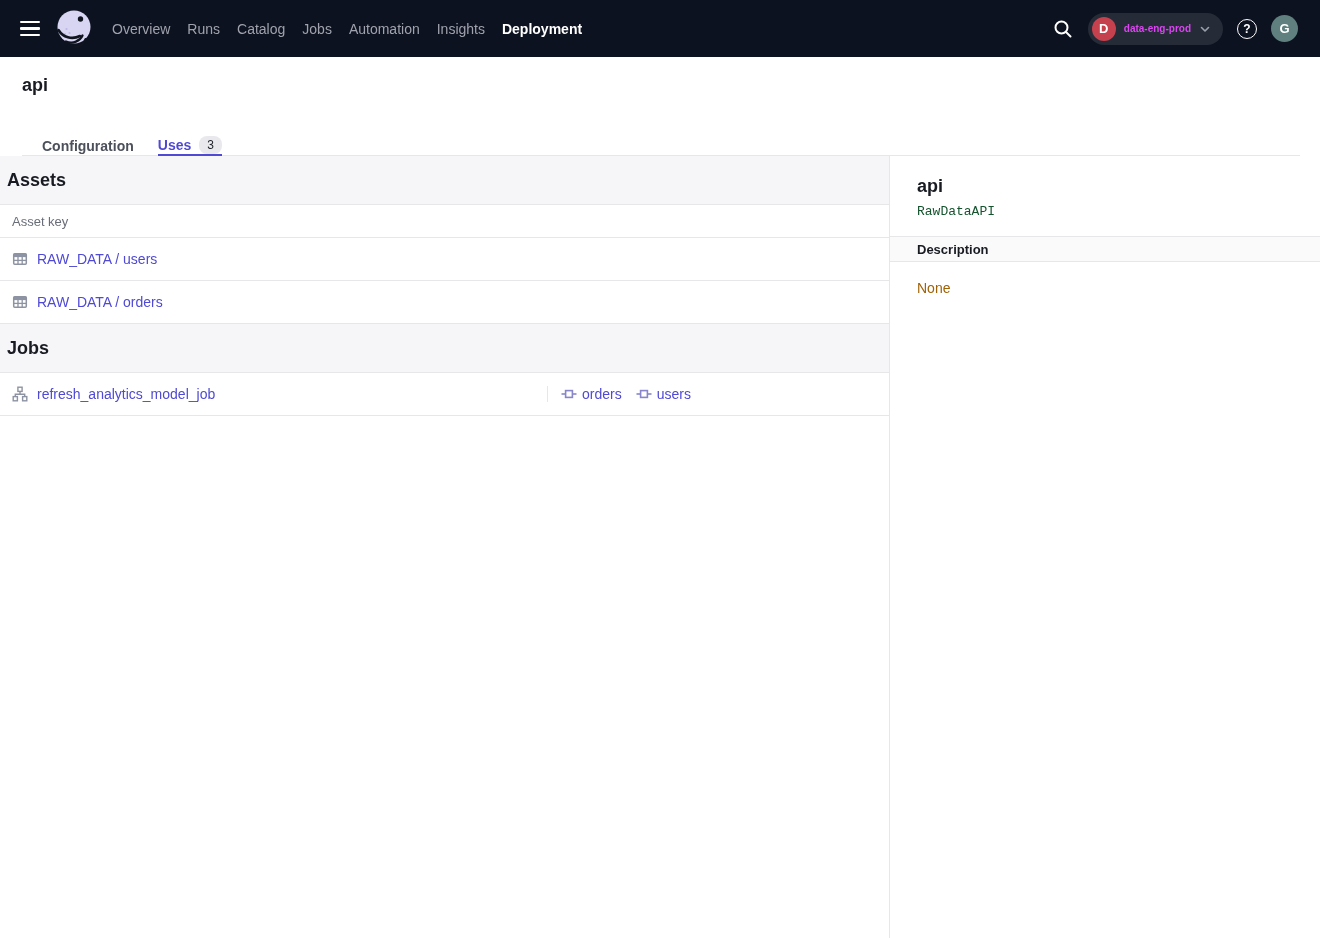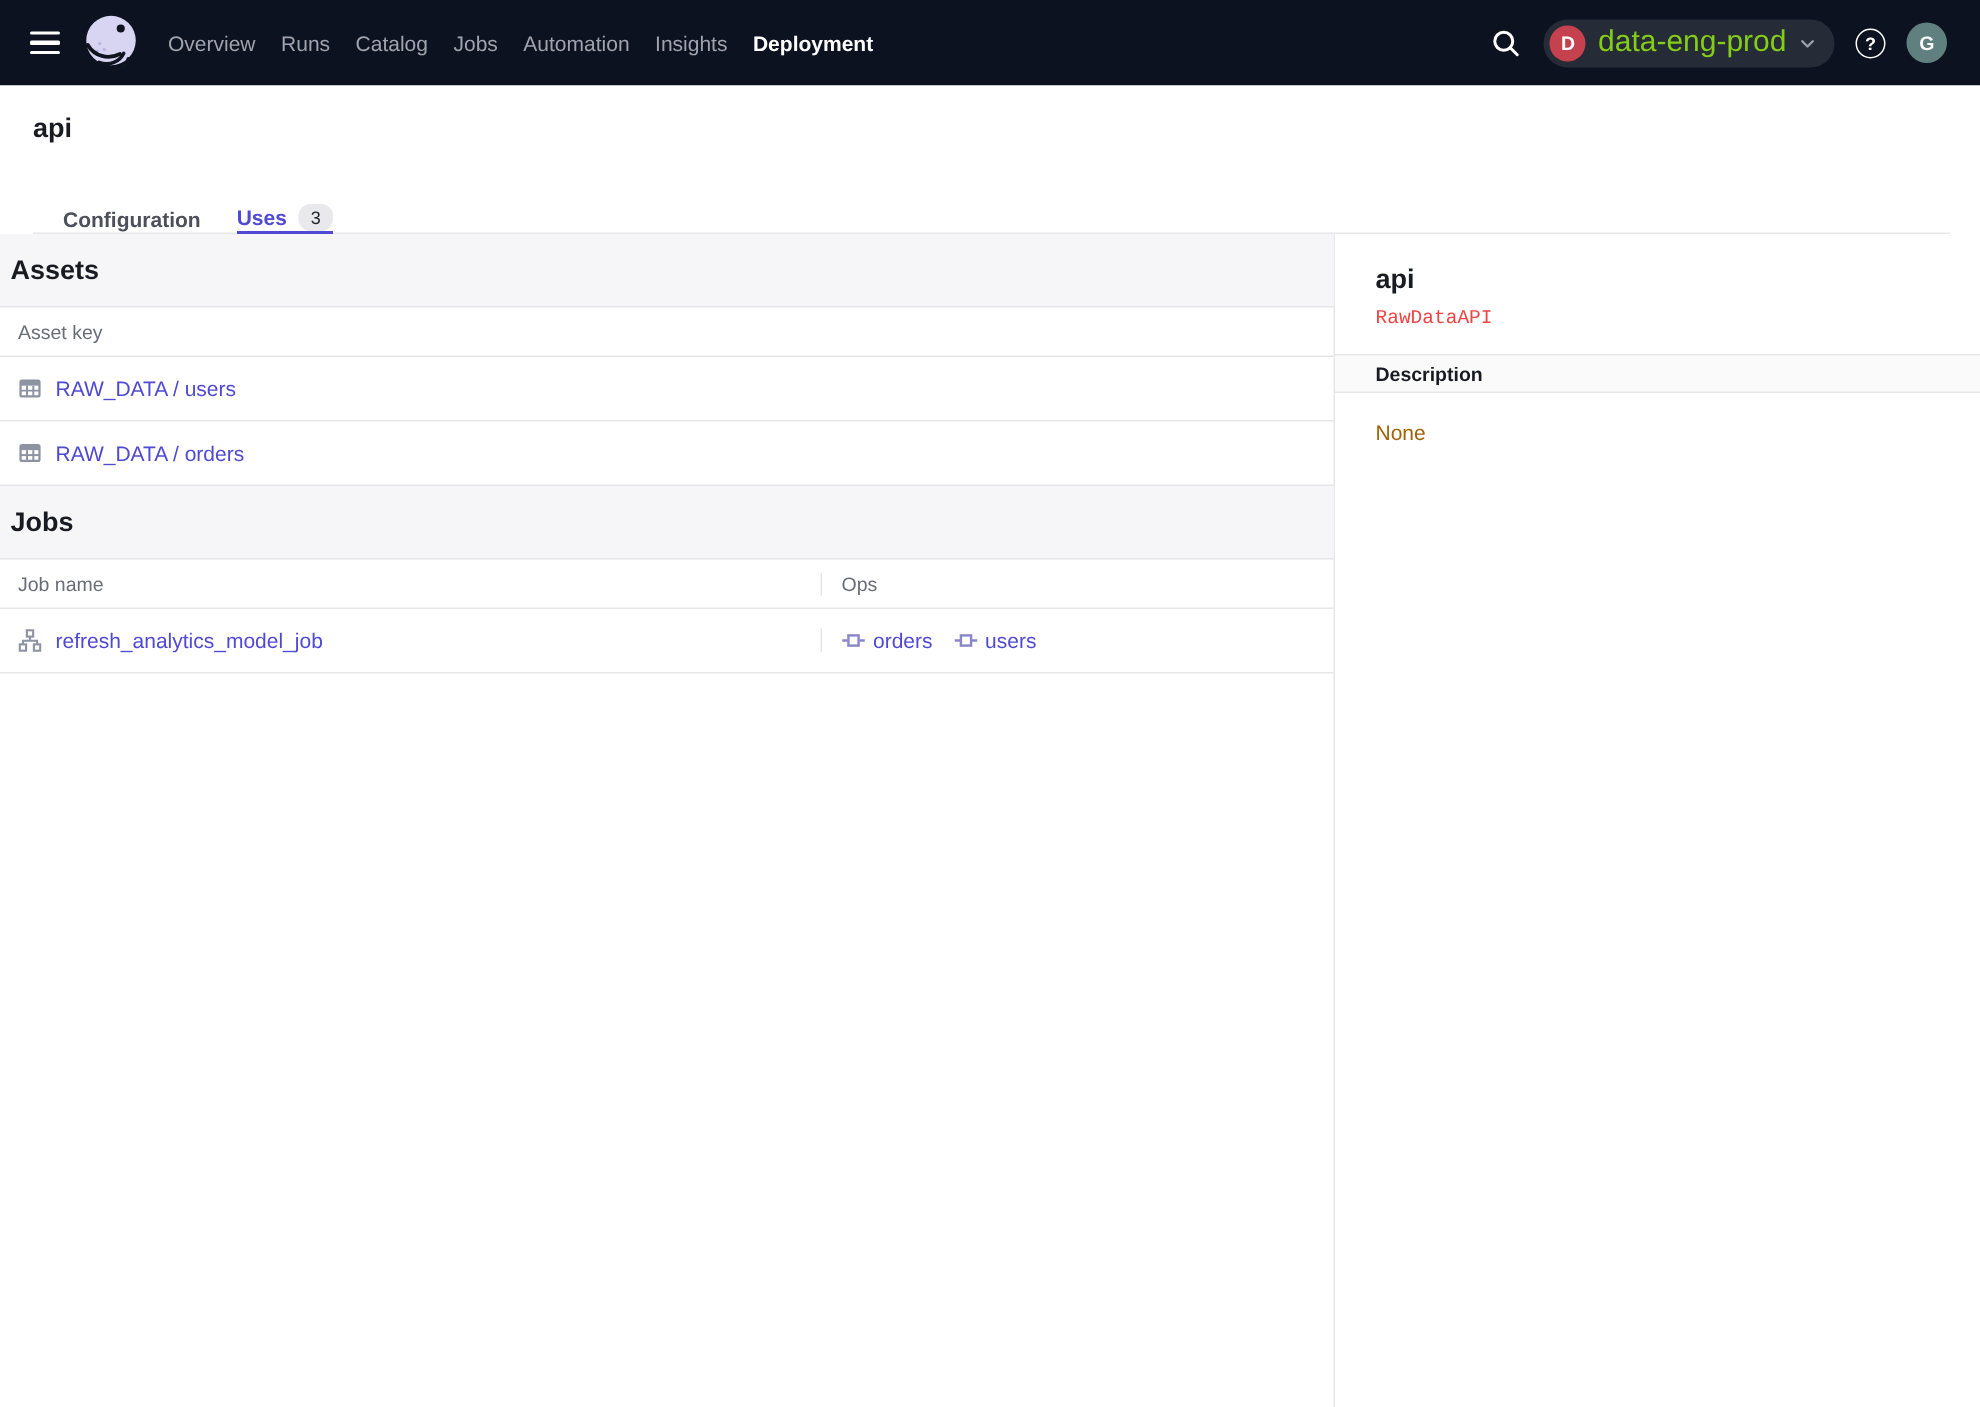--- a/index.html
+++ b/index.html
@@ -52,21 +52,21 @@
     background: var(--switcher-pill-bg);
     height: 32px; border-radius: 16px;
     padding: 0 12px 0 4px; cursor: pointer;
   }
   .switcher-initial {
     width: 24px; height: 24px; border-radius: 50%;
     background: var(--deployment-badge-bg); color: #fff;
     font-size: 13px; font-weight: 700;
     display: flex; align-items: center; justify-content: center;
   }
-  .switcher-label { color: #84cc16; font-size: 20px; font-weight: 400; }
+  .switcher-label { color: #d946ef; font-size: 10px; font-weight: 700; }
   .help-circle {
     width: 20px; height: 20px; border: 1.6px solid #fff; border-radius: 50%;
     color: #fff; font-size: 12px; font-weight: 700;
     display: flex; align-items: center; justify-content: center; cursor: pointer;
   }
   .avatar {
     width: 27px; height: 27px; border-radius: 50%;
     background: var(--avatar-bg); color: #fff;
     font-size: 13px; font-weight: 600;
     display: flex; align-items: center; justify-content: center; cursor: pointer;
@@ -124,21 +124,21 @@
   .jobs-col-name { width: 547px; flex: 0 0 547px; display: flex; align-items: center; }
   .jobs-col-ops { flex: 1; border-left: 1px solid var(--border); display: flex; align-items: center; padding-left: 13px; gap: 14px; }
   .op-chip { display: inline-flex; align-items: center; gap: 5px; }
   .icon16 { width: 16px; height: 16px; flex: 0 0 16px; display: block; }
   .icon14 { width: 14px; height: 14px; flex: 0 0 14px; display: block; }
   
   .right-panel { flex: 1; display: flex; flex-direction: column; background: #fff; }
   .rp-title-block { padding: 20px 24px 17px 27px; }
   .rp-title { font-size: 18px; font-weight: 600; color: var(--text-dark); }
   .rp-type {
-    margin-top: 7px; font-size: 13px; color: #ef4444;
+    margin-top: 7px; font-size: 13px; color: #14532d;
     font-family: "Liberation Mono", "DejaVu Sans Mono", monospace;
   }
   .rp-band {
     background: var(--band-bg-light);
     border-top: 1px solid var(--border); border-bottom: 1px solid var(--border);
     height: 26px; display: flex; align-items: center;
     padding-left: 27px; font-size: 13px; font-weight: 600; color: var(--text-dark);
   }
   .rp-desc-value { padding: 18px 24px 0 27px; font-size: 14px; color: #a16207; }
 </style>
@@ -250,24 +250,20 @@
           <line x1="10.2" y1="6.1" x2="10.2" y2="13.3" stroke="#8D93A2" stroke-width="1.3"></line>
         </svg>
         <a class="row-link">RAW_DATA / orders</a>
       </span>
     </div>
 
     <div class="section-band">
       <span>Jobs</span>
     </div>
 
-    <div class="col-header-row jobs-grid-row">
-      <span class="jobs-col-name cell-pad">Job name</span>
-      <span class="jobs-col-ops">Ops</span>
-    </div>
 
     <div class="data-row jobs-grid-row">
       <span class="jobs-col-name cell-pad">
         <svg class="icon16" viewBox="0 0 16 16">
           <rect x="5.9" y="1.2" width="4.2" height="4.2" fill="none" stroke="#8D93A2" stroke-width="1.4"></rect>
           <rect x="1.2" y="10.6" width="4.2" height="4.2" fill="none" stroke="#8D93A2" stroke-width="1.4"></rect>
           <rect x="10.6" y="10.6" width="4.2" height="4.2" fill="none" stroke="#8D93A2" stroke-width="1.4"></rect>
           <path d="M8 5.4v2.8M3.3 10.6V8.2h9.4v2.4" fill="none" stroke="#8D93A2" stroke-width="1.4"></path>
         </svg>
         <a class="row-link">refresh_analytics_model_job</a>

